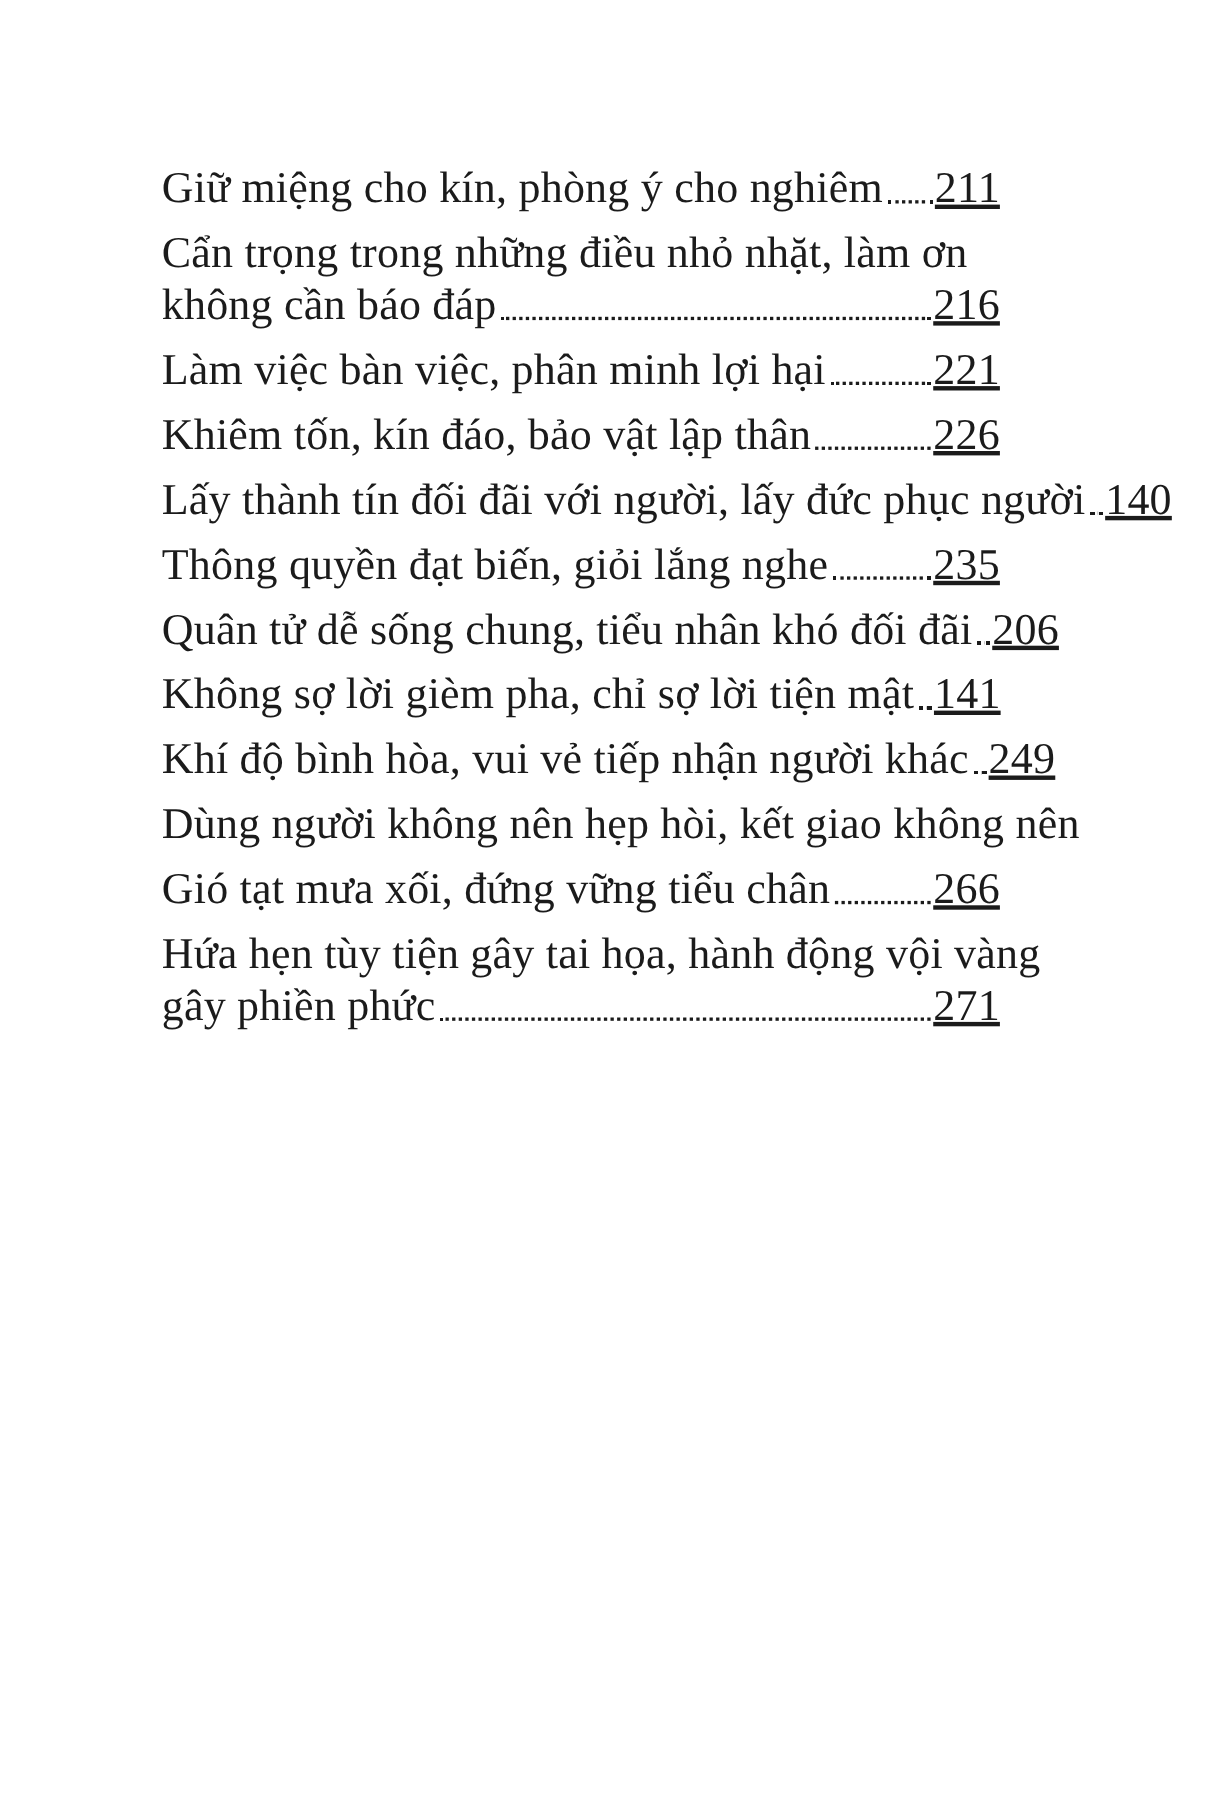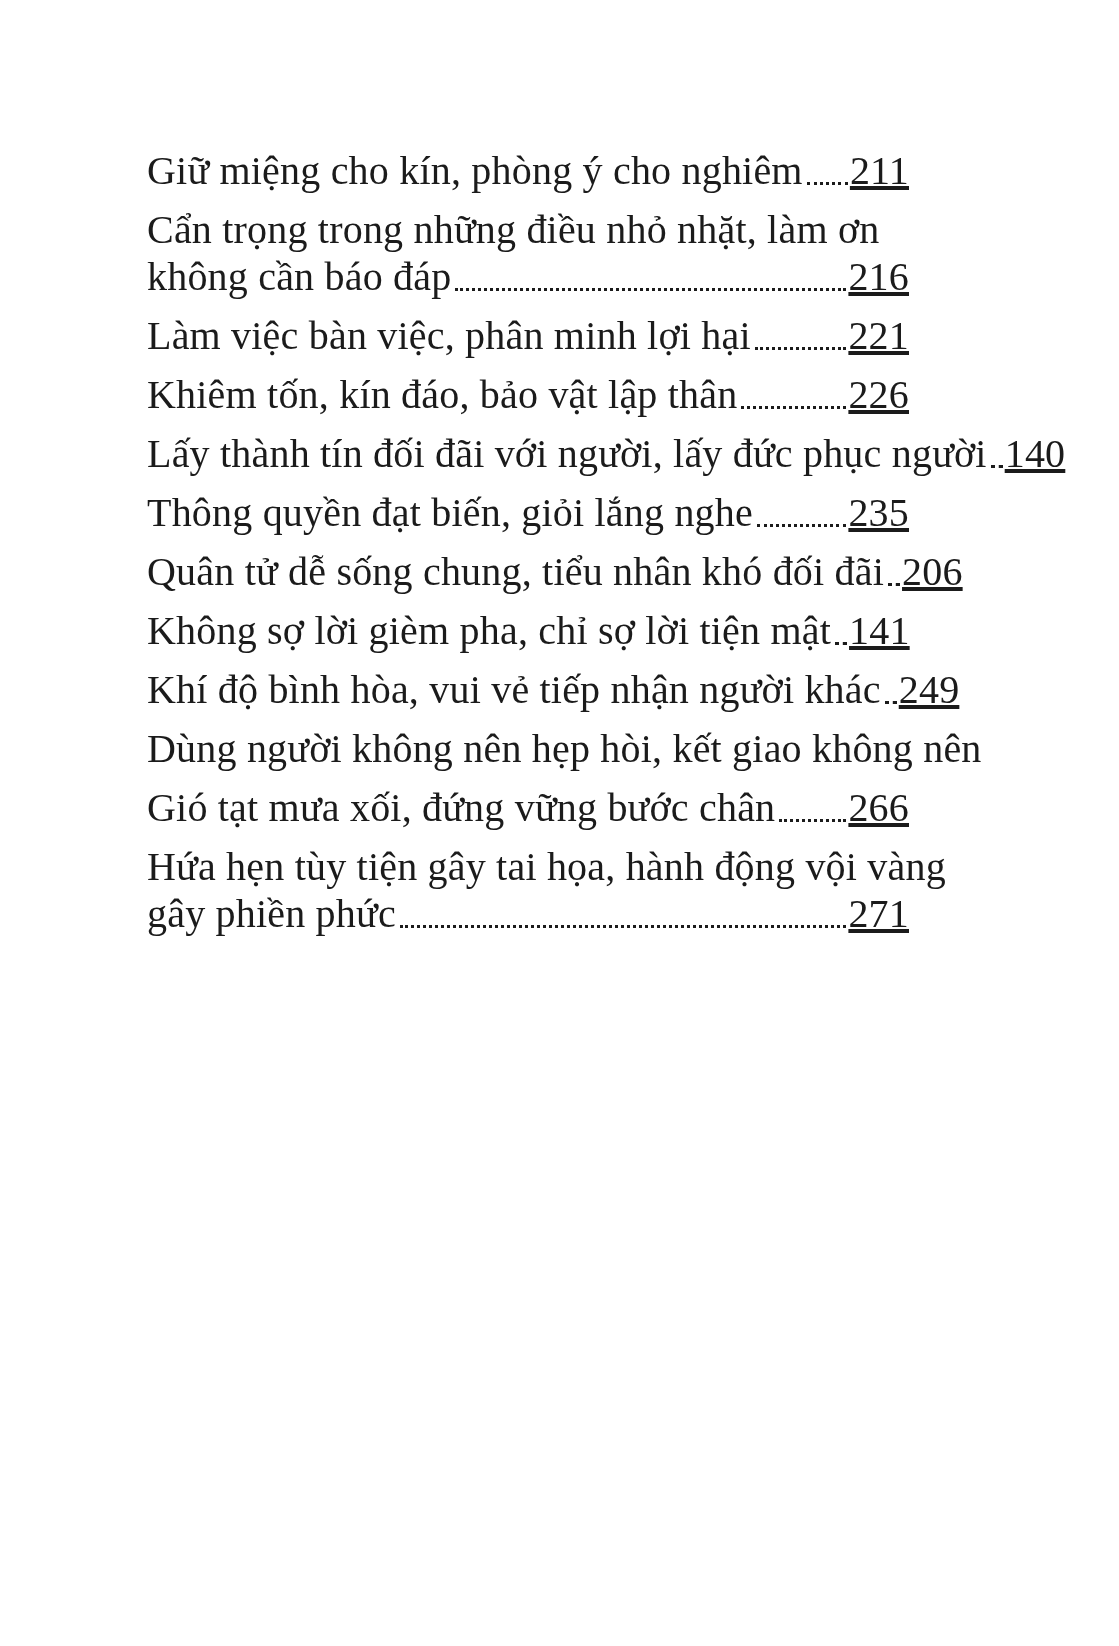--- a/index.html
+++ b/index.html
@@ -118,21 +118,21 @@
 
 
   <div class="entry">
     <div class="line">
       <span class="title">Dùng người không nên hẹp hòi, kết giao không nên</span>
     </div>
   </div>
 
   <div class="entry">
     <div class="line">
-      <span class="title">Gió tạt mưa xối, đứng vững bước chân</span>
+      <span class="title">Gió tạt mưa xối, đứng vững tiểu chân</span>
       <span class="leader"></span>
       <span class="pagenum">266</span>
     </div>
   </div>
 
   <div class="entry">
     <div class="line">
       <span class="title">Hứa hẹn tùy tiện gây tai họa, hành động vội vàng</span>
     </div>
     <div class="line">

